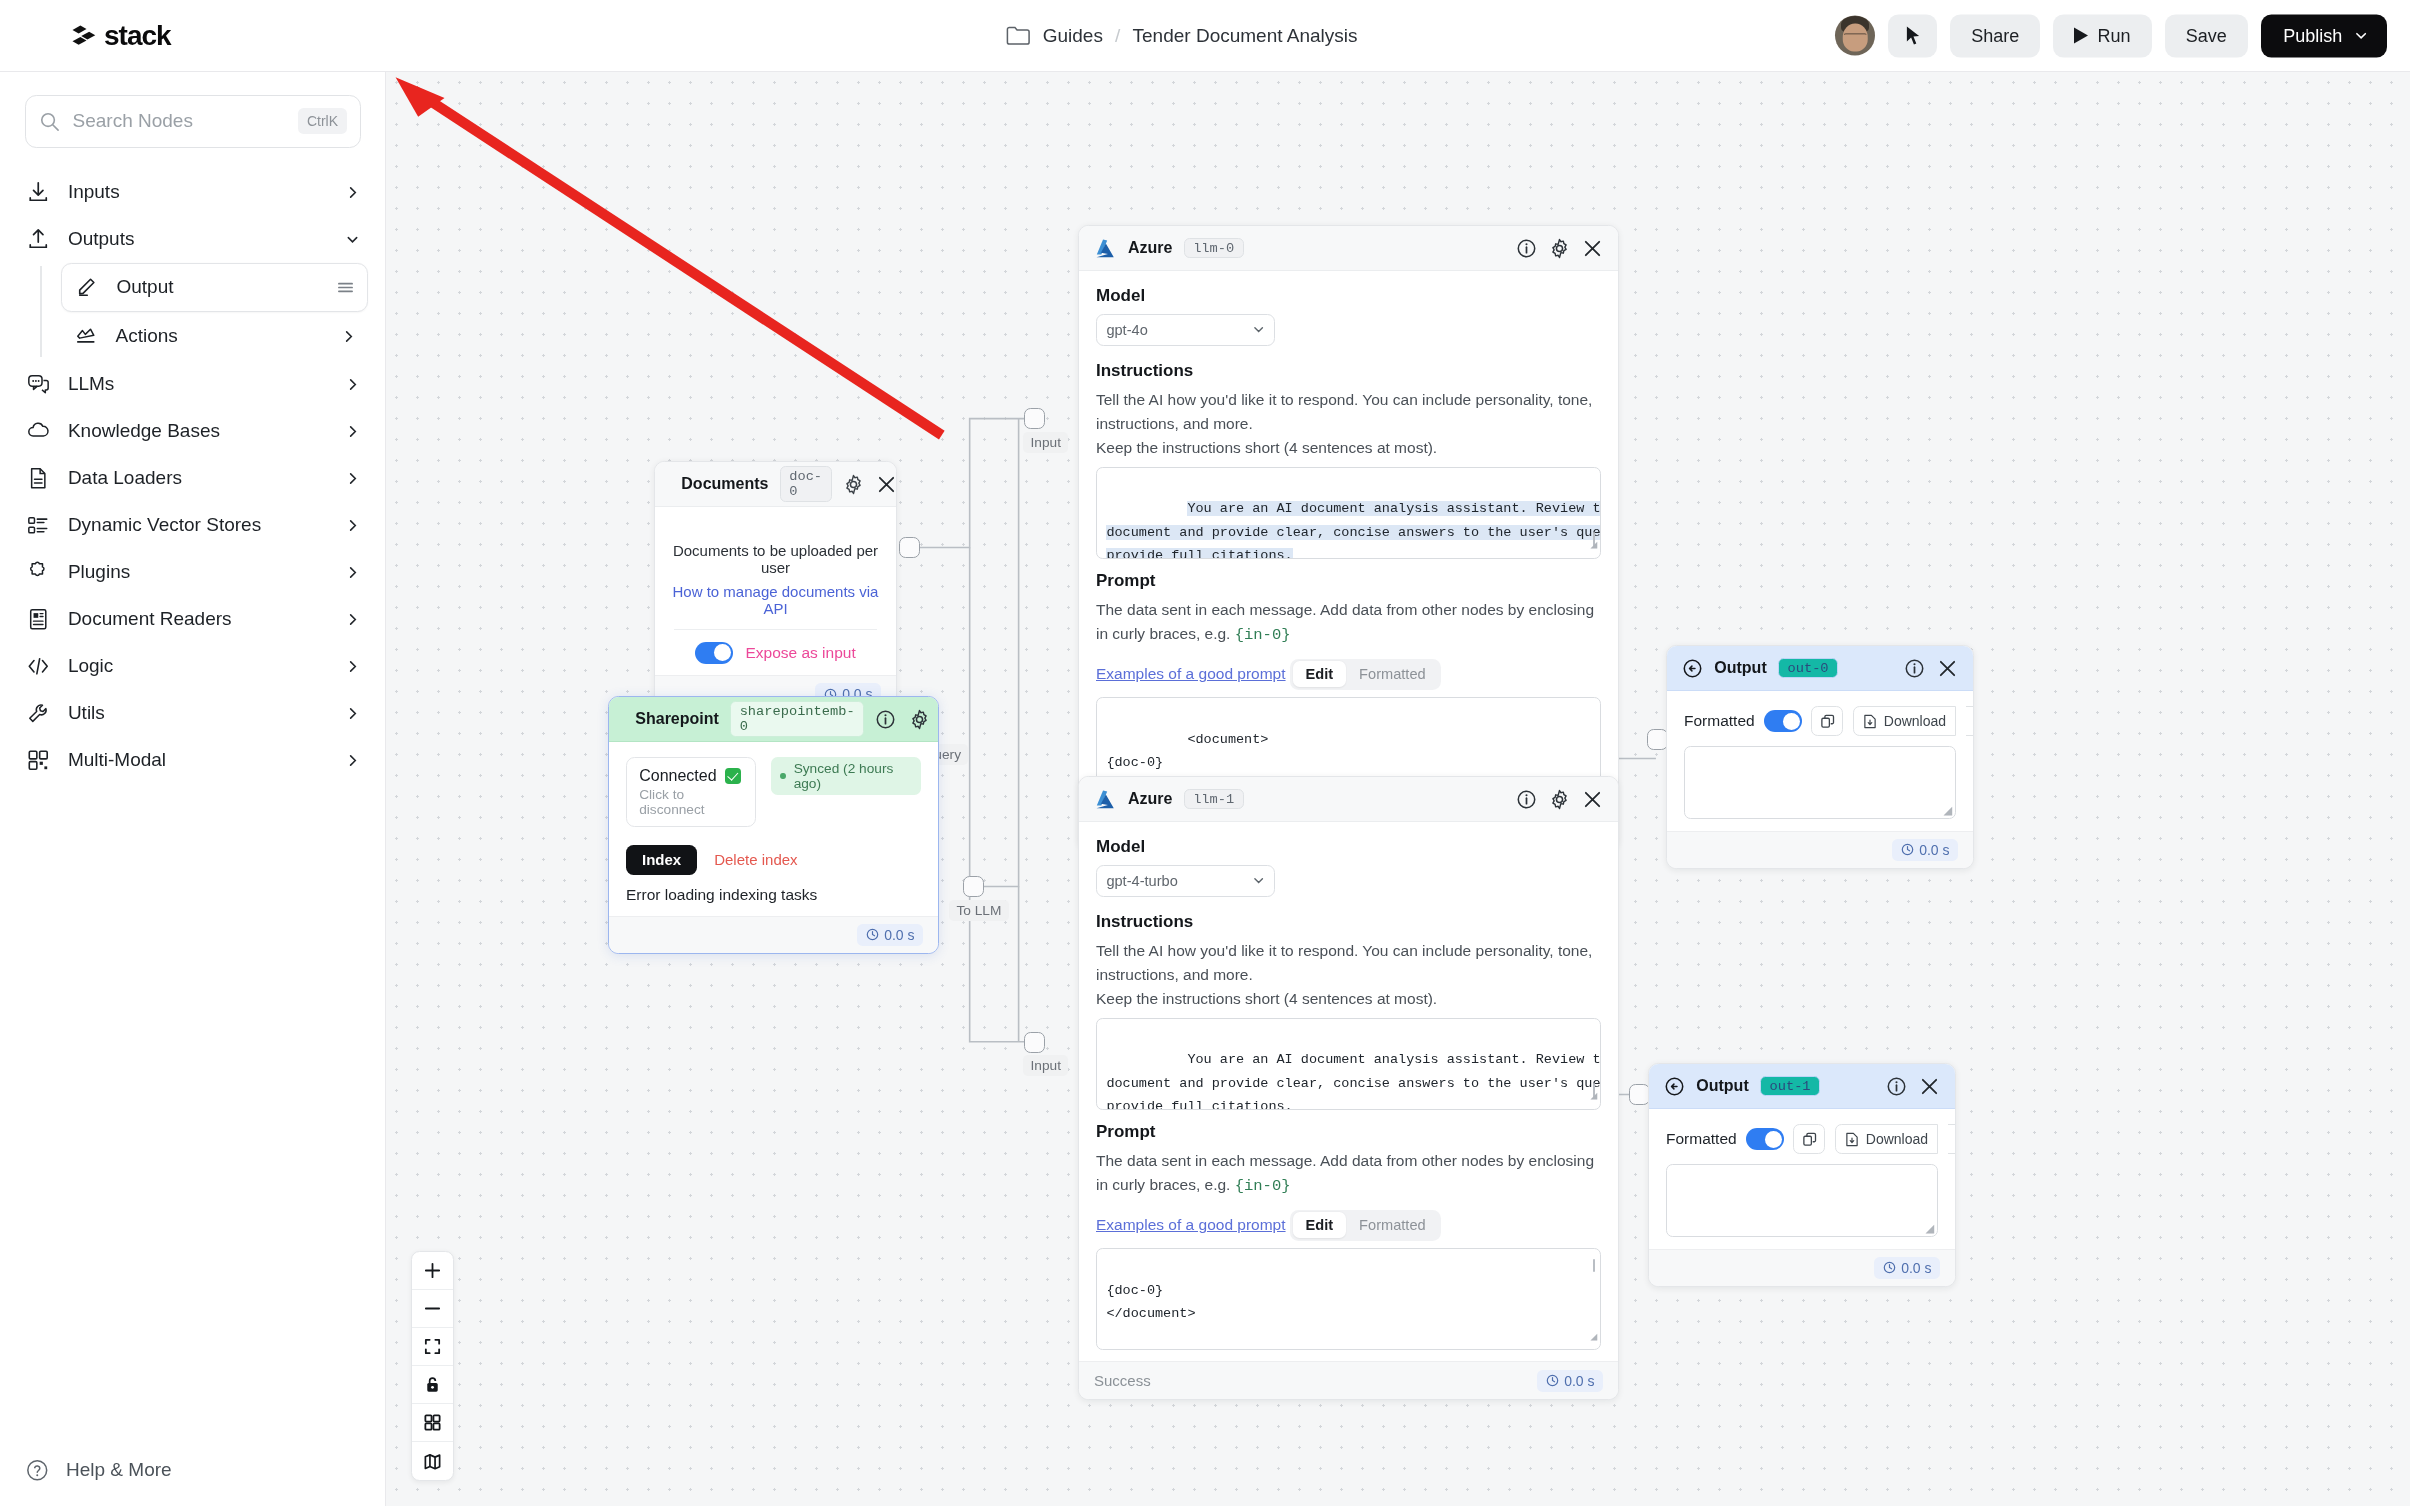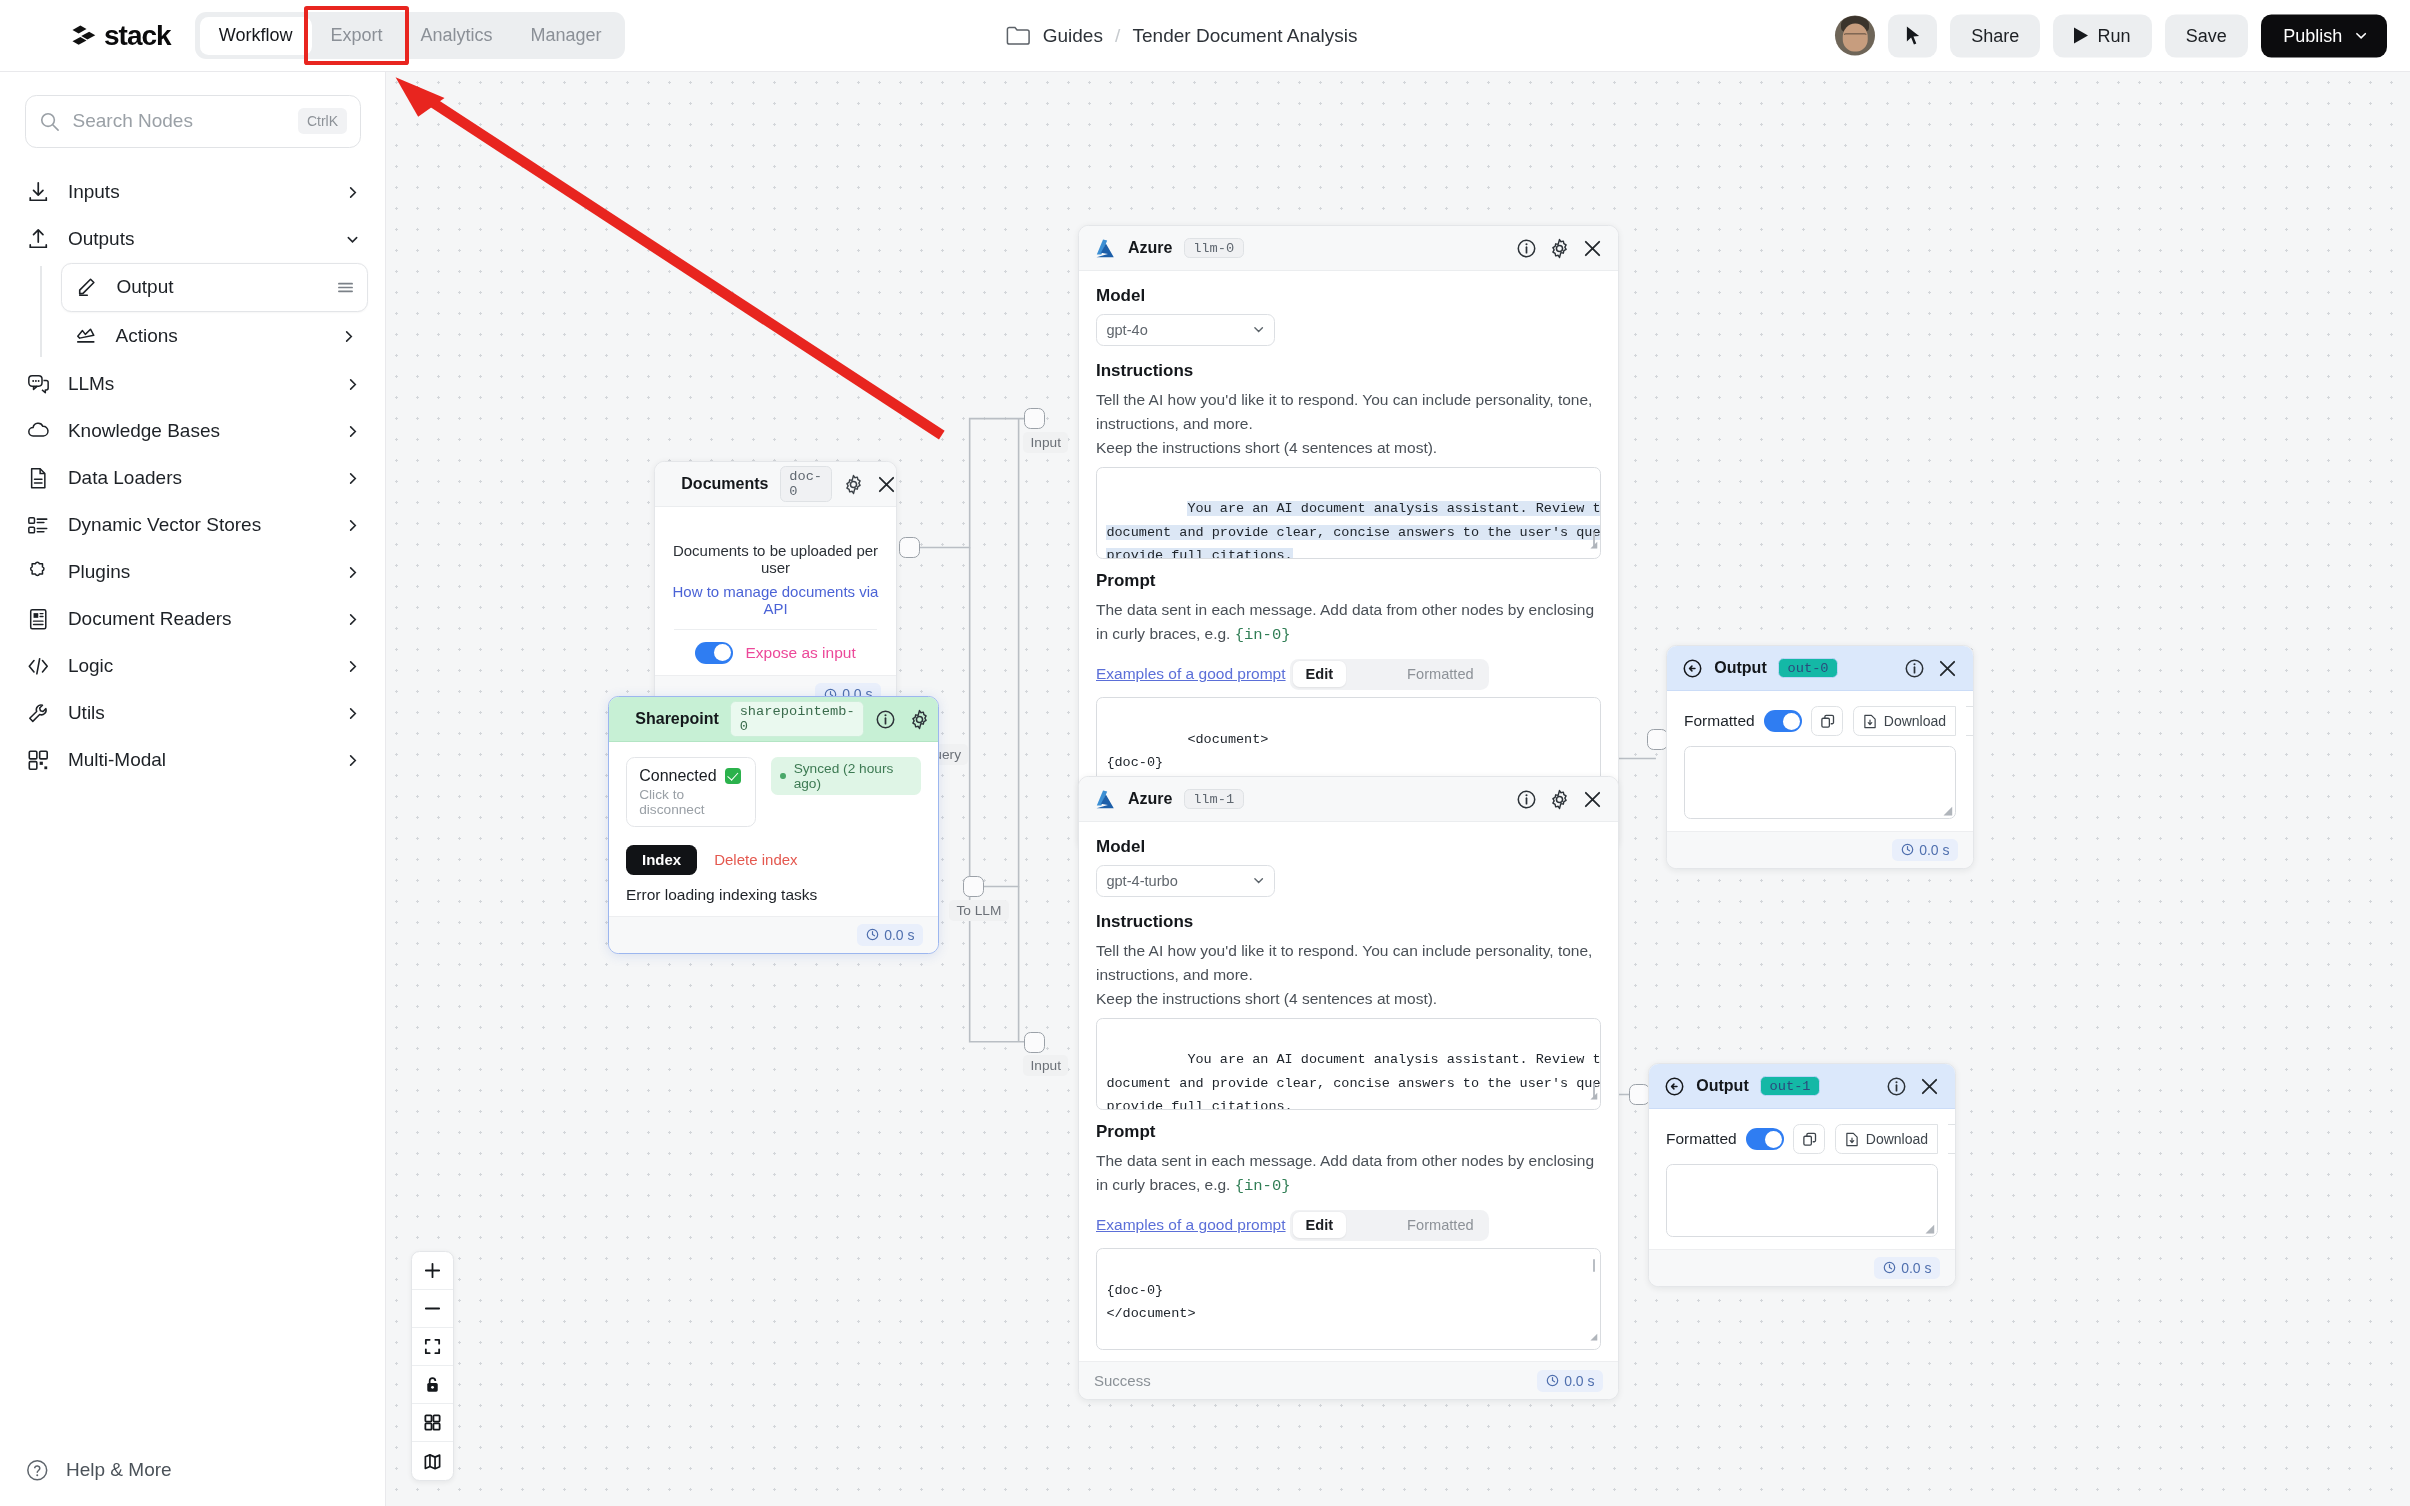--- a/index.html
+++ b/index.html
@@ -184,21 +184,21 @@
     font-family:"Liberation Mono", monospace; font-size:13.5px; line-height:1.72;
     color:#20262d; padding:6.6px 9.4px; overflow:hidden; position:relative; white-space:pre;
   }
   .txtarea .hl { background:#dce7f5; }
   .ta-scroll {
     position:absolute; right:4.7px; width:2.8px; border-radius:1.9px; background:#b9bec4;
   }
   .ta-grip { position:absolute; right:2.8px; bottom:1.9px; font-size:11.3px; color:#b0b5bb; }
 
   .seg {
-    display:inline-flex; align-items:center; background:#f1f2f4; border-radius:8.5px; padding:2.8px; margin: 11.3px 0 7.5px 0; gap: 48px;
+    display:inline-flex; align-items:center; background:#f1f2f4; border-radius:8.5px; padding:2.8px; margin: 11.3px 0 7.5px 0;
   }
   .seg-btn { font-size:14.6px; color:#8d9298; padding:4.7px 13px; border-radius:6.6px; cursor:pointer; }
   .seg-btn.on { background:#fff; color:#1b1e22; font-weight:600; box-shadow:0 0.9px 1.9px rgba(0,0,0,.07); }
 
   
   .doc-text { font-size:15px; color:#2b3036; text-align:center;margin-top:20px; }
   .doc-link { font-size:15px; color:#4b63d6; text-align:center; margin-top:6.6px; cursor:pointer; }
   .doc-div { height:0.9px; background:#eceef0; margin:12.2px 1.9px 0 1.9px; }
   .toggle-row { display:flex; align-items:center; justify-content:center; gap:12.2px; margin-top:12.2px; }
   .toggle {
@@ -268,26 +268,20 @@
   <div class="header">
     <div class="logo-wrap">
       <svg class="logo-mark" viewBox="0 0 32 32">
         <path d="M4 9 L13 4 L20 8 L11 13 Z" fill="#111"></path>
         <path d="M14 16 L23 11 L30 15 L21 20 Z" fill="#111"></path>
         <path d="M4 22 L13 17 L20 21 L11 26 Z" fill="#111"></path>
       </svg>
       <div class="logo-text">stack</div>
     </div>
 
-    <div class="nav-tabs">
-      <div class="nav-tab active">Workflow</div>
-      <div class="nav-tab boxed">Export</div>
-      <div class="nav-tab">Analytics</div>
-      <div class="nav-tab">Manager</div>
-    </div>
 
     <div class="breadcrumb">
       <svg class="bc-folder" viewBox="0 0 26 22">
         <path d="M1.5 4.5a2 2 0 012-2h6l2.2 2.6h10.8a2 2 0 012 2v11a2 2 0 01-2 2h-19a2 2 0 01-2-2z" fill="none" stroke="#5c6268" stroke-width="1.6"></path>
       </svg>
       <div class="bc-item">Guides</div>
       <div class="bc-sep">/</div>
       <div class="bc-item">Tender Document Analysis</div>
     </div>
 

